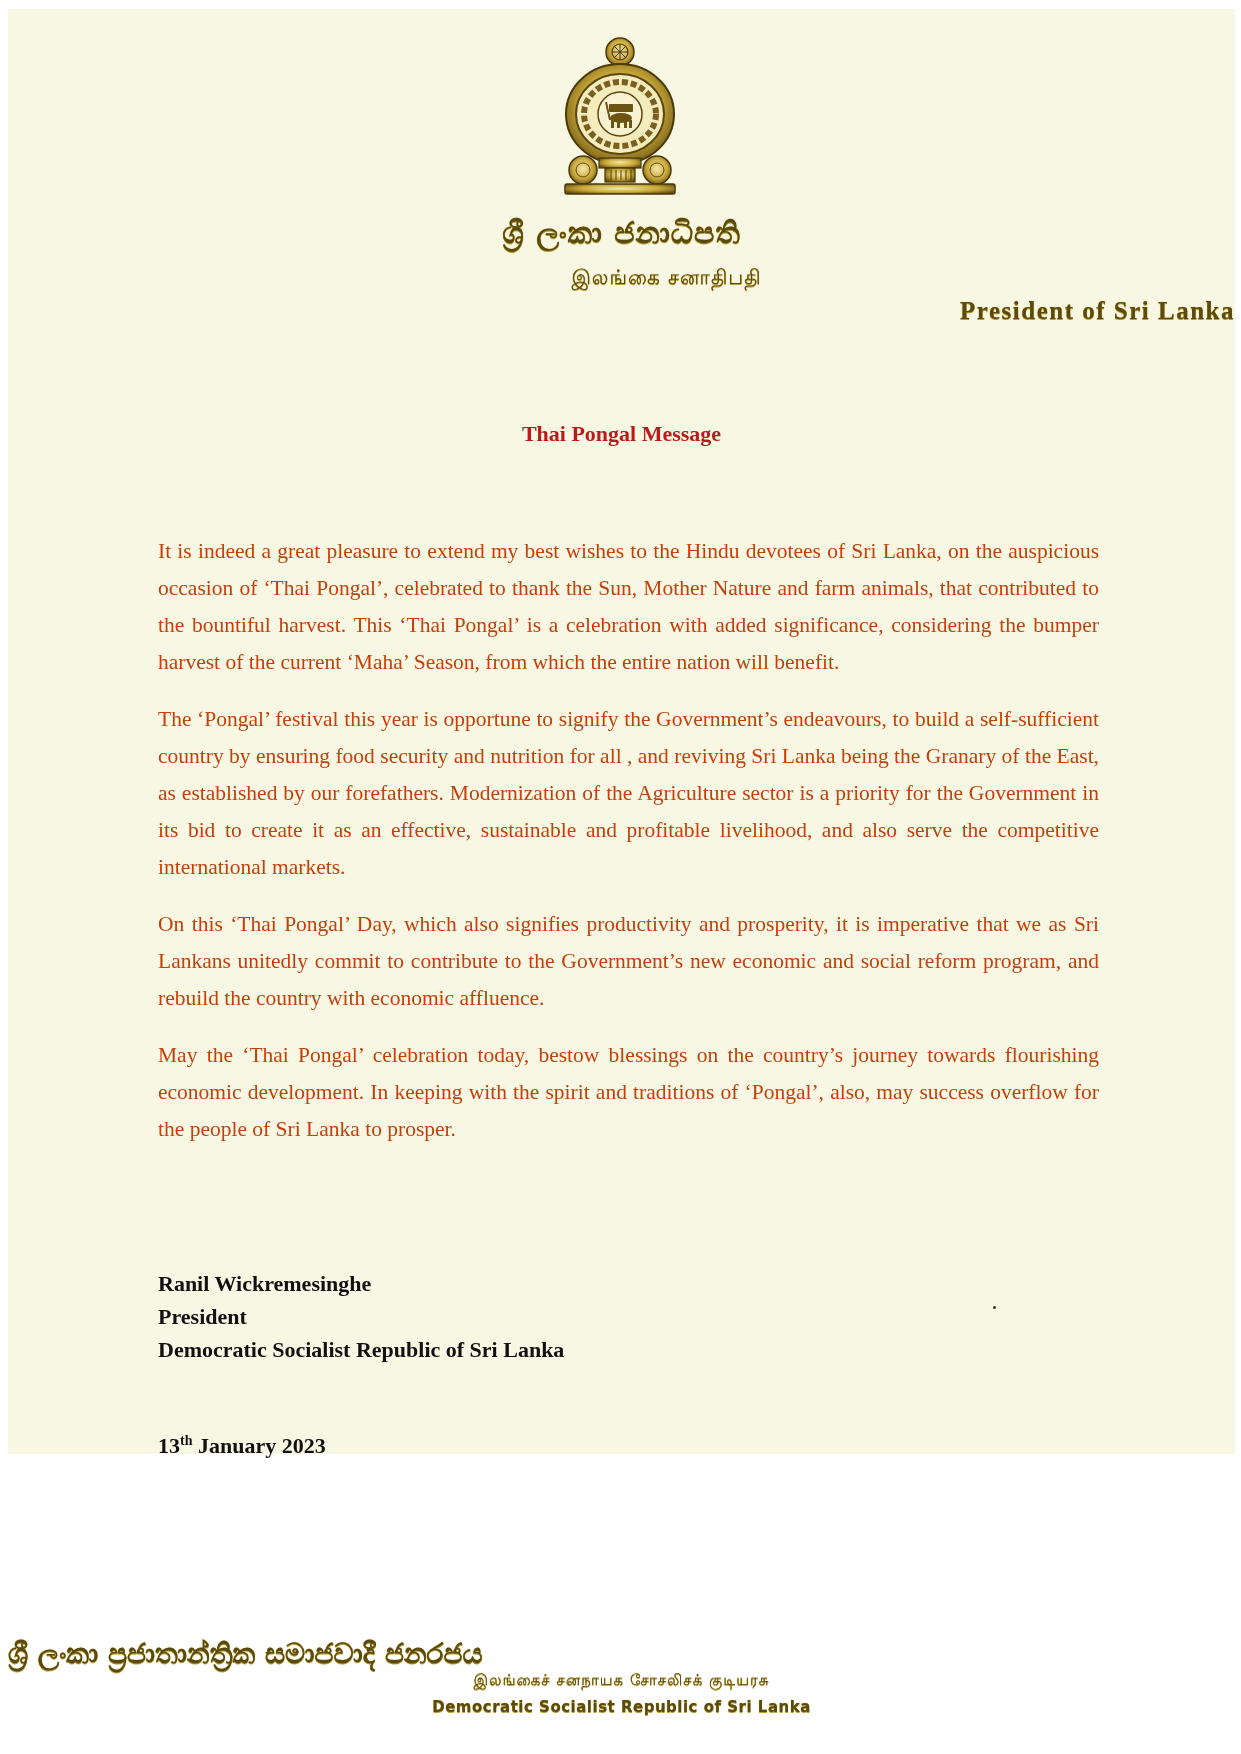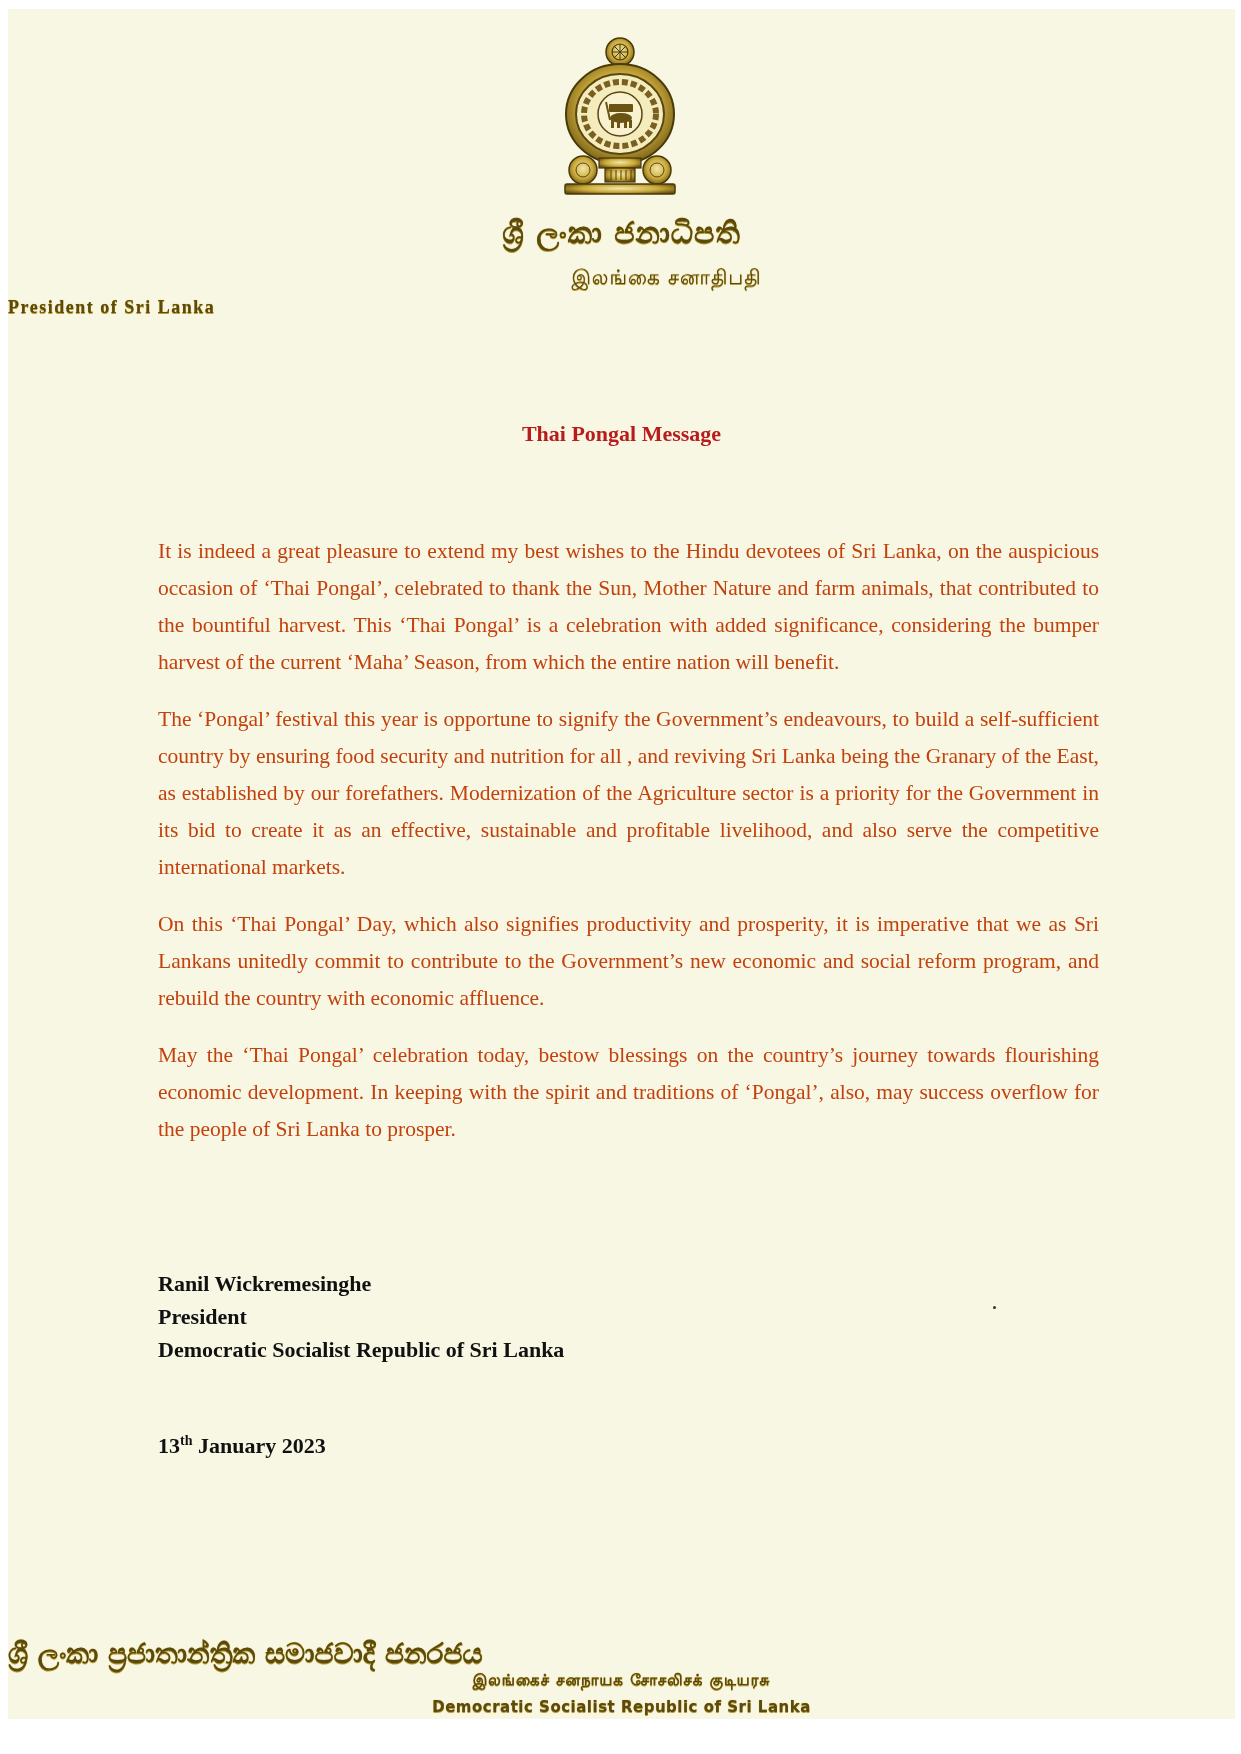--- a/index.html
+++ b/index.html
@@ -11,21 +11,21 @@
       width: 1241px;
       height: 1754px;
       position: relative;
       overflow: hidden;
     }
     .page {
       position: absolute;
       left: 8px;
       top: 9px;
       width: 1227px;
-      height: 1710px;
+      height: 1445px;
       background: #f8f7e4;
     }
     .emblem {
       position: absolute;
       left: 553px;
       top: 25px;
       width: 118px;
       height: 162px;
     }
     .gold {
@@ -49,23 +49,23 @@
       text-align: center;
       font-family: "DejaVu Serif", serif;
       font-size: 20px;
       letter-spacing: 1px;
       padding-left: 45px;
     }
     .hdr-en {
       position: absolute;
       left: 0; width: 100%;
       top: 288px;
-      text-align: left;
-      font-family: "Liberation Serif", serif;
-      font-size: 18px;
+      text-align: right;
+      font-family: "Liberation Serif", serif;
+      font-size: 25px;
       font-weight: bold;
       letter-spacing: 1.5px;
     }
     .title {
       position: absolute;
       left: 0; width: 100%;
       top: 412px;
       text-align: center;
       font-family: "Liberation Serif", serif;
       font-size: 22px;
@@ -127,21 +127,21 @@
       font-size: 28px;
       font-weight: bold;
     }
     .ftr-ta {
       position: absolute;
       left: 0; width: 100%;
       top: 1662px;
       text-align: center;
       font-family: "DejaVu Sans", sans-serif;
       font-size: 15px;
-      font-weight: bold;
+      font-weight: normal;
       letter-spacing: 1px;
     }
     .ftr-en {
       position: absolute;
       left: 0; width: 100%;
       top: 1689px;
       text-align: center;
       font-family: "DejaVu Sans", sans-serif;
       font-size: 15px;
       font-weight: bold;

